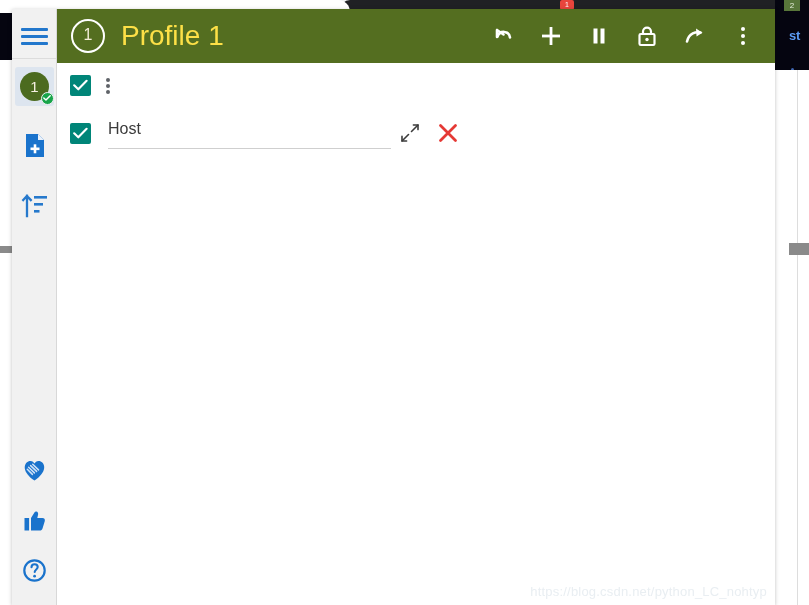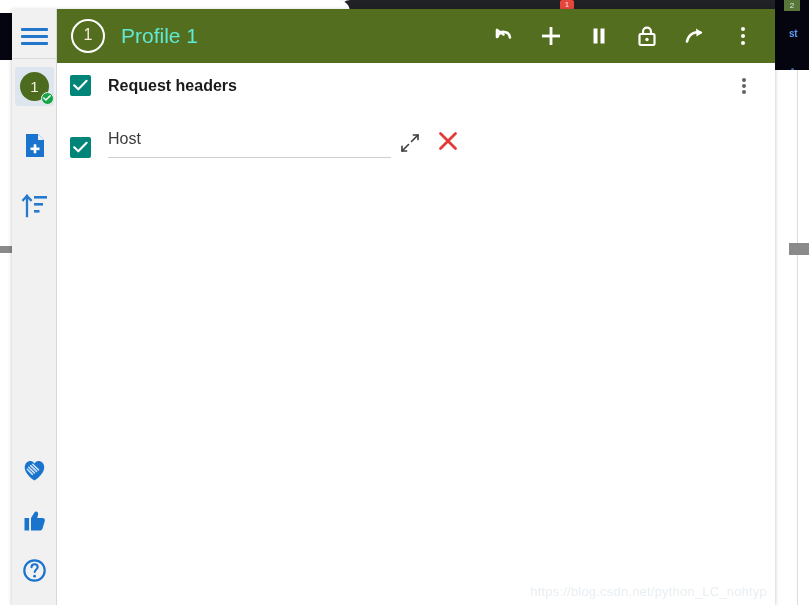--- a/index.html
+++ b/index.html
@@ -79,21 +79,21 @@
     position: absolute;
     left: 775px; top: 0;
     width: 34px; height: 170px;
     background: #050510;
     z-index: 2;
   }
   #chrome-right-text {
     position: absolute;
     left: 789px; top: 28px;
     color: #5b9bf3;
-    font-size: 10px;
+    font-size: 13px;
     font-weight: bold;
     z-index: 3;
     letter-spacing: -0.3px;
   }
   #chrome-right-dot {
     position: absolute;
     left: 791px; top: 68px;
     width: 3px; height: 3px;
     background: #3f66b0;
     border-radius: 50%;
@@ -243,22 +243,22 @@
     border: 2px solid #ffffff;
     border-radius: 50%;
     color: #f3edd8;
     font-size: 16px;
     line-height: 27px;
     text-align: center;
     flex: 0 0 auto;
   }
   #appbar-title {
     margin-left: 16px;
-    color: #5eead4;
-    font-size: 21px;
+    color: #fde047;
+    font-size: 28px;
     flex: 1 1 auto;
     white-space: nowrap;
   }
   .appbar-icon {
     width: 48px;
     height: 48px;
     flex: 0 0 auto;
     display: flex;
     align-items: center;
     justify-content: center;
@@ -312,21 +312,21 @@
     background: #5f6368;
     margin: 2px 0;
   }
   .kebab.light i { background: #ffffff; width: 4.5px; height: 4.5px; margin: 2.5px 0;}
 
   
   #header-row {
     position: relative;
     height: 50px;
     display: flex;
-    align-items: flex-end;
+    align-items: center;
     padding: 0 8px 0 13px;
     box-sizing: border-box;
   }
   .field {
     position: relative;
     height: 30px;
   }
   .field input {
     border: 0;
     outline: none;
@@ -516,21 +516,20 @@
     </div>
 
     <div id="content">
 
       <div id="section-row">
         <div class="cbx">
           <svg width="15" height="13" viewBox="0 0 15 13">
             <path d="M1.2 6.3 L5.3 10.3 L13.6 1.8" stroke="#ffffff" stroke-width="2.1" fill="none" stroke-linecap="round" stroke-linejoin="round"></path>
           </svg>
         </div>
-        <div id="section-title">Request headers</div>
         <div id="section-menu">
           <div class="kebab">
             <i></i>
             <i></i>
             <i></i>
           </div>
         </div>
       </div>
 
       <div id="header-row">

